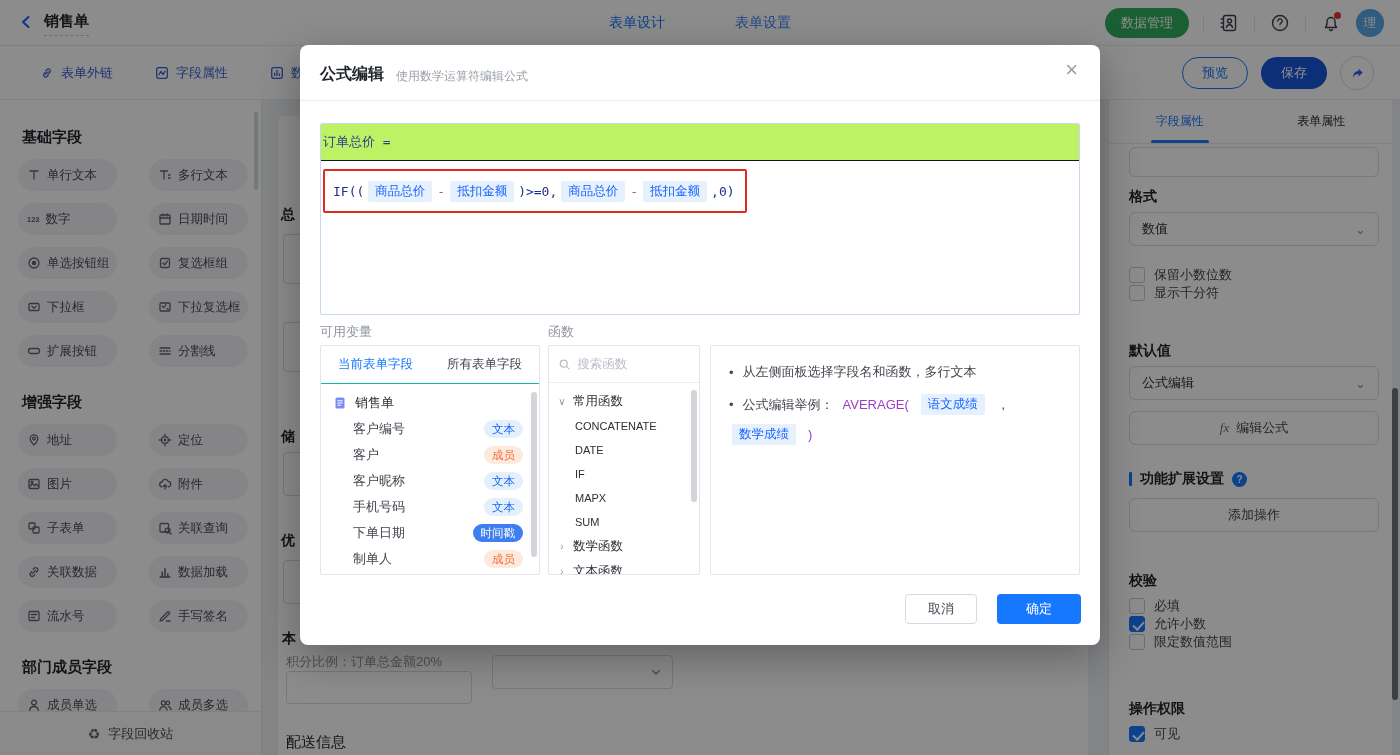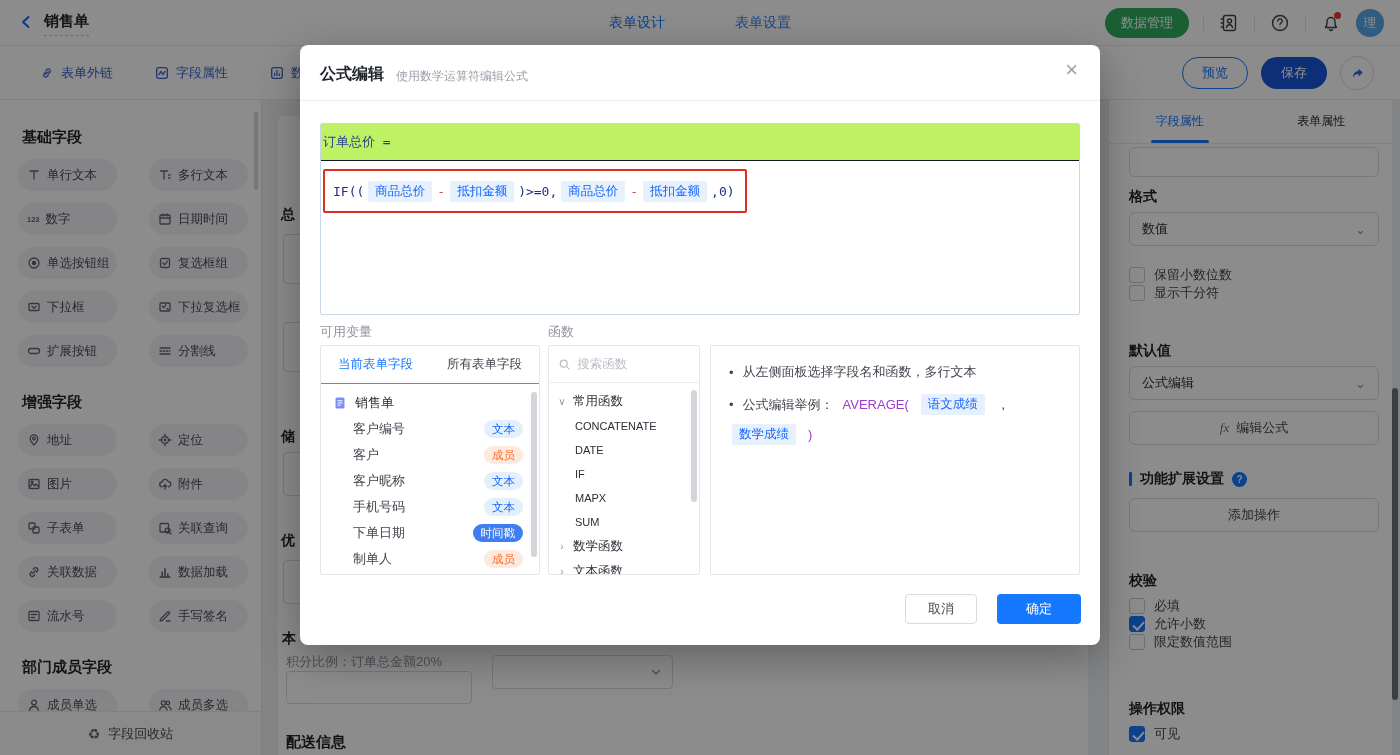--- a/index.html
+++ b/index.html
@@ -47,21 +47,21 @@
   .recycle-glyph{font-size:14px;color:#5f646e}
   .sb-scroll{position:absolute;right:3px;top:12px;width:4px;height:78px;border-radius:2px;background:#d7d9dd;z-index:3}
 
   
   .canvas{position:absolute;left:263px;top:100px;bottom:0;width:845px;background:#eef0f4}
   .canvas-card{position:absolute;left:15px;top:16px;width:810px;height:calc(100% - 16px);background:#fff;border-radius:6px 6px 0 0}
   .cv-label{position:absolute;font-size:14px;font-weight:bold;color:#1f2329}
   .cv-box{position:absolute;background:#fff;border:1px solid #d8dadf;border-radius:4px}
   .cv-hint{position:absolute;font-size:13px;color:#8f949e}
   .cv-select{position:absolute;background:#fff;border:1px solid #d8dadf;border-radius:4px;display:flex;align-items:center;justify-content:flex-end;padding-right:10px;color:#8a8f99}
-  .cv-title{position:absolute;font-size:15px;font-weight:bold;color:#1f2329}
+  .cv-title{position:absolute;font-size:15px;font-weight:normal;color:#1f2329}
 
   
   .prop{position:absolute;left:1108px;top:100px;bottom:0;width:284px;background:#fff;border-left:1px solid #e8eaee}
   .prop-tabs{position:relative;height:44px;border-bottom:1px solid #ececee;display:flex}
   .prop-tab{flex:1;display:flex;align-items:center;justify-content:center;font-size:12px;color:#1f2329;cursor:pointer;position:relative}
   .prop-tab.active{color:var(--accent)}
   .prop-tab.active::after{content:"";position:absolute;left:50%;bottom:0;transform:translateX(-50%);width:58px;height:3px;background:var(--accent);border-radius:2px}
   .p-input{position:absolute;left:20px;width:250px;height:30px;border:1px solid #d8dadf;border-radius:6px;background:#fff}
   .p-label{position:absolute;left:20px;font-size:14px;font-weight:bold;color:#1f2329}
   .p-select{position:absolute;left:20px;width:250px;height:34px;border:1px solid #d8dadf;border-radius:6px;background:#fff;display:flex;align-items:center;padding:0 12px;font-size:13px;color:#2a2e36;cursor:pointer}

